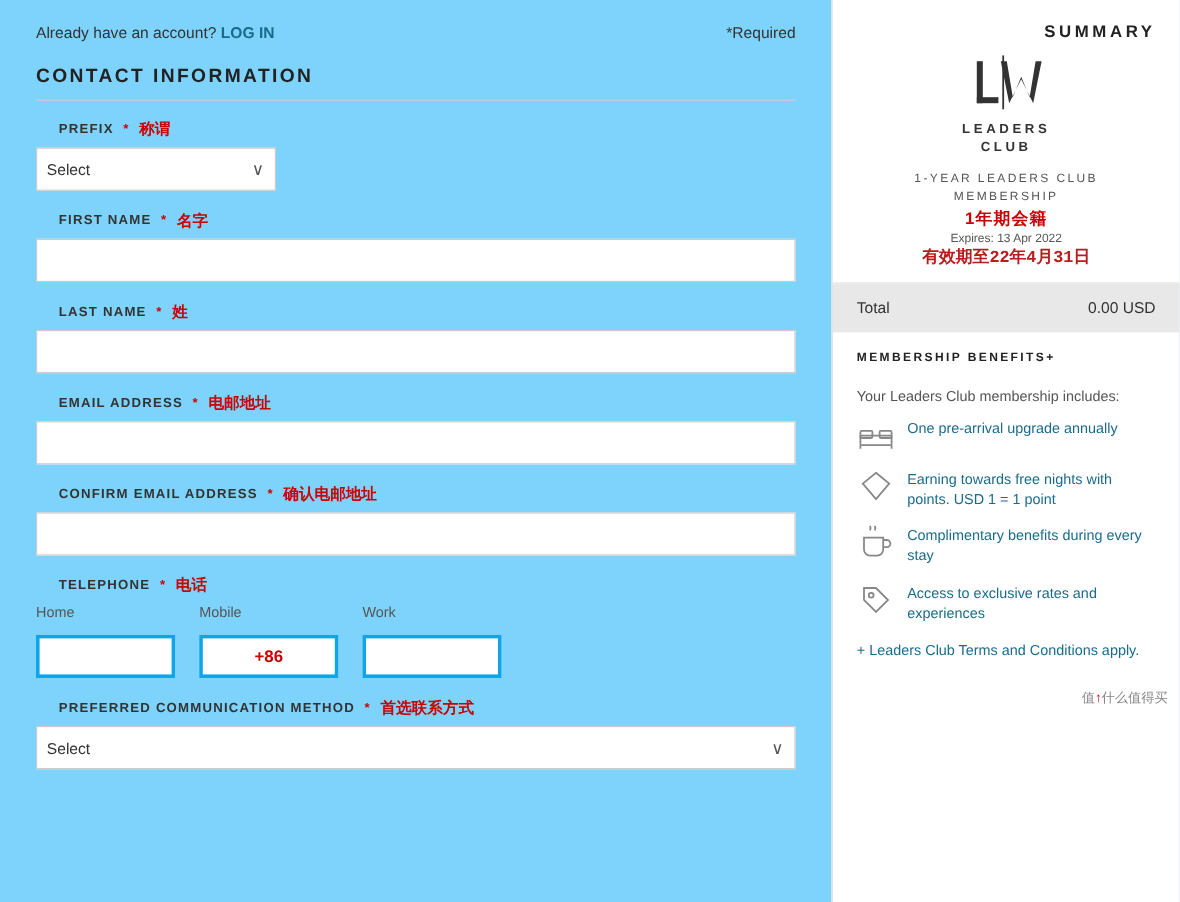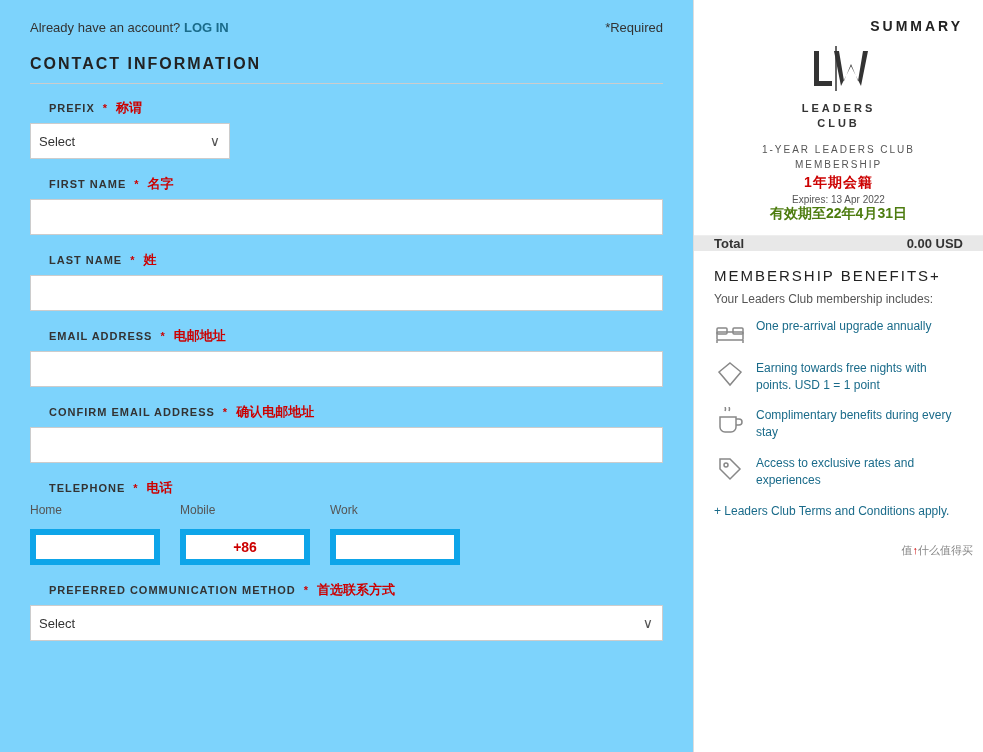--- a/index.html
+++ b/index.html
@@ -131,23 +131,23 @@
     .tel-group {
       display: flex;
       flex-direction: column;
       gap: 12px;
     }
     .tel-group label {
       font-size: 12px;
       color: #555;
     }
     .tel-input {
-      width: 130px;
+      width: 116px;
       height: 36px;
-      border: 6px solid #0ea5e9;
+      border: 3px solid #0ea5e9;
       background: #fff;
       padding: 0 24px;
       font-size: 13px;
     }
     .tel-input.mobile {
       text-align: center;
       color: #cc0000;
       font-weight: bold;
       font-size: 14px;
     }
@@ -224,47 +224,48 @@
       text-align: center;
       margin: 2px 0;
     }
     .expiry {
       font-size: 10px;
       color: #555;
       text-align: center;
       margin-top: 2px;
     }
     .expiry-chinese {
-      color: #4d7c0f;
+      color: #b91c1c;
       font-weight: bold;
       font-size: 14px;
       text-align: center;
       margin-bottom: 12px;
+      font-family: Liberation Mono, monospace;
     }
 
     .total-bar {
       display: flex;
       justify-content: space-between;
       align-items: flex-end;
       background: #e8e8e8;
-      padding: 0 20px;
-      font-weight: bold;
+      padding: 13px 20px;
+      font-weight: normal;
       font-size: 13px;
     }
 
     .benefits-section {
       padding: 16px 20px;
     }
     .benefits-title {
-      font-size: 15px;
-      font-weight: normal;
+      font-size: 10px;
+      font-weight: bold;
       letter-spacing: 2px;
       text-transform: uppercase;
       color: #222;
-      margin-bottom: 8px;
+      margin-bottom: 19px;
     }
     .benefits-intro {
       font-size: 12px;
       color: #555;
       margin-bottom: 12px;
     }
 
     .benefit-item {
       display: flex;
       align-items: flex-start;

